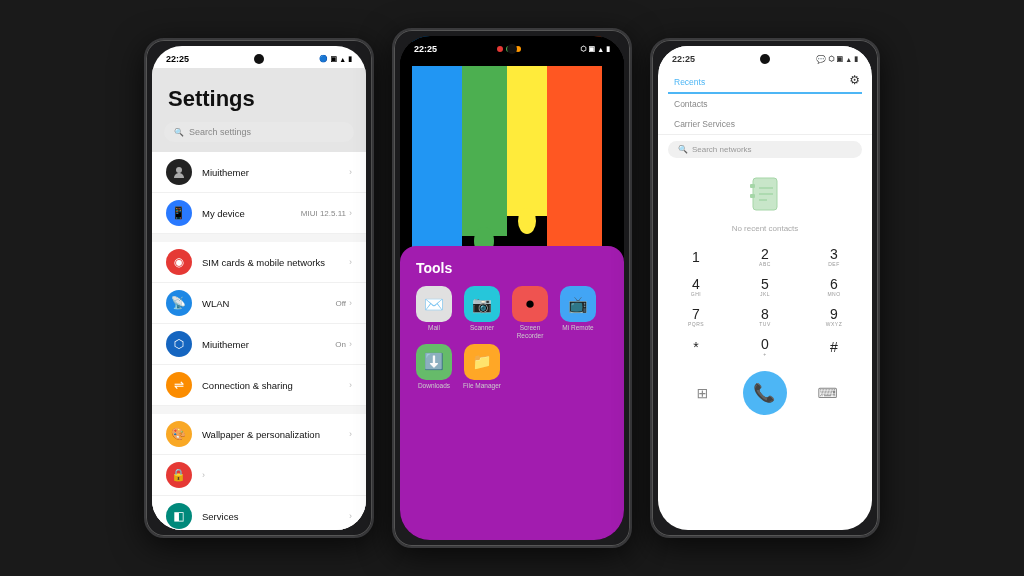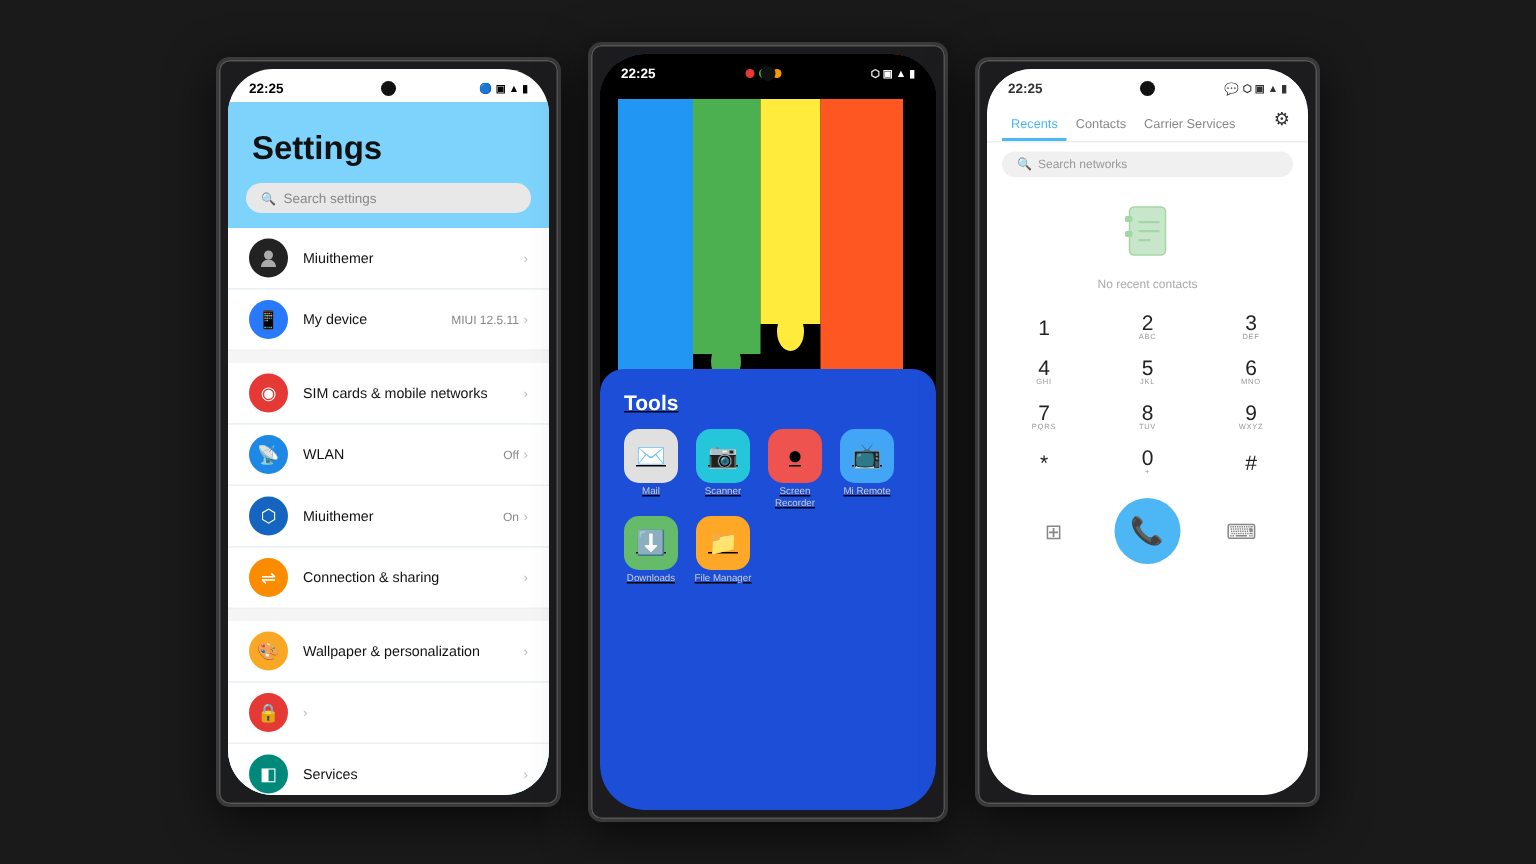--- a/index.html
+++ b/index.html
@@ -18,21 +18,21 @@
       gap: 18px;
       align-items: center;
       justify-content: center;
       padding: 10px;
     }
     
     .phone {
       width: 230px;
       height: 500px;
       background: #1c1c1e;
-      border-radius: 9px;
+      border-radius: 20px;
       border: 2px solid #3a3a3c;
       position: relative;
       overflow: hidden;
       box-shadow: 0 8px 32px rgba(0,0,0,0.7), inset 0 0 0 1px #555;
     }
     .phone-inner {
       position: absolute;
       top: 6px; left: 6px; right: 6px; bottom: 6px;
       background: #fff;
       border-radius: 30px;
@@ -58,21 +58,21 @@
       position: absolute;
       top: 8px;
       left: 50%;
       transform: translateX(-50%);
       width: 10px;
       height: 10px;
       background: #111;
       border-radius: 50%;
       z-index: 10;
     }
-    .phone1-content { flex: 1; overflow: hidden; background: #7dd3fc; padding: 0; }
+    .phone1-content { flex: 1; overflow: hidden; background: #e5e5e5; padding: 0; }
     .settings-title { font-size: 22px; font-weight: 700; padding: 18px 16px 6px; color: #111; }
     .search-bar {
       margin: 4px 12px 10px;
       background: #e8e8e8;
       border-radius: 20px;
       padding: 5px 10px;
       display: flex;
       align-items: center;
       gap: 5px;
       font-size: 9px;
@@ -137,21 +137,21 @@
     .app-icon {
       width: 36px;
       height: 36px;
       border-radius: 10px;
       display: flex;
       align-items: center;
       justify-content: center;
       font-size: 16px;
     }
     .app-label { font-size: 6.5px; color: #ccc; text-align: center; line-height: 1.2; }
-    .dialer-tabs { display: flex; border-bottom: 1px solid #eee; padding: 0 10px; margin-top: 4px; }
+    .dialer-tabs { display: flex; border-bottom: 1px solid #eee; padding: 0 10px; margin-top: 4px; flex-direction: column; }
     .dialer-tab { font-size: 8.5px; padding: 5px 6px; color: #888; font-weight: 500; }
     .dialer-tab.active { color: #4db6f5; border-bottom: 2px solid #4db6f5; }
     .dialer-search {
       margin: 6px 10px;
       background: #f0f0f0;
       border-radius: 16px;
       padding: 4px 10px;
       display: flex;
       align-items: center;
       gap: 4px;
@@ -412,21 +412,21 @@
             <ellipse cx="92" cy="205" rx="10" ry="14" fill="#4CAF50"></ellipse>
             <ellipse cx="92" cy="220" rx="8" ry="12" fill="#4CAF50"></ellipse>
             <ellipse cx="135" cy="185" rx="9" ry="13" fill="#FFEB3B"></ellipse>
             <ellipse cx="178" cy="225" rx="11" ry="16" fill="#FF5722"></ellipse>
 
             <rect x="0" y="0" width="240" height="30" fill="#000"></rect>
           </svg>
         </div>
       </div>
 
-      <div class="apps-folder" style="position:absolute;top:210px;left:0;right:0;bottom:0;background:#1d4ed8;border-radius:16px 16px 0 0;padding:8px;text-decoration:underline;">
+      <div class="apps-folder" style="position:absolute;top:210px;left:0;right:0;bottom:0;background:#a21caf;border-radius:16px 16px 0 0;padding:8px;">
         <div class="folder-title">Tools</div>
         <div class="apps-grid">
           <div class="app-icon-wrap">
             <div class="app-icon" style="background:#e0e0e0;">✉️</div>
             <div class="app-label">Mail</div>
           </div>
           <div class="app-icon-wrap">
             <div class="app-icon" style="background:#26c6da;">📷</div>
             <div class="app-label">Scanner</div>
           </div>

